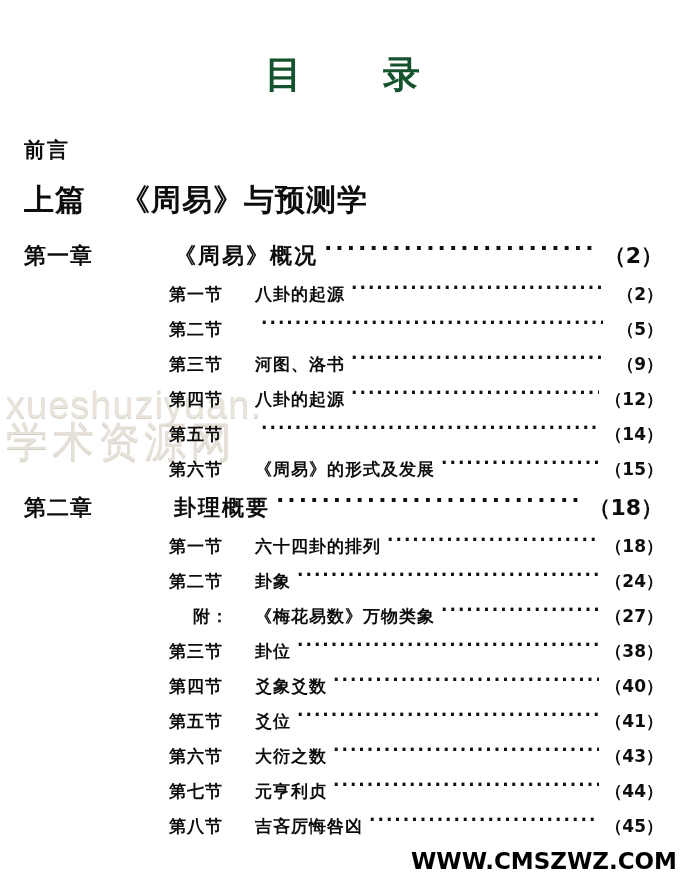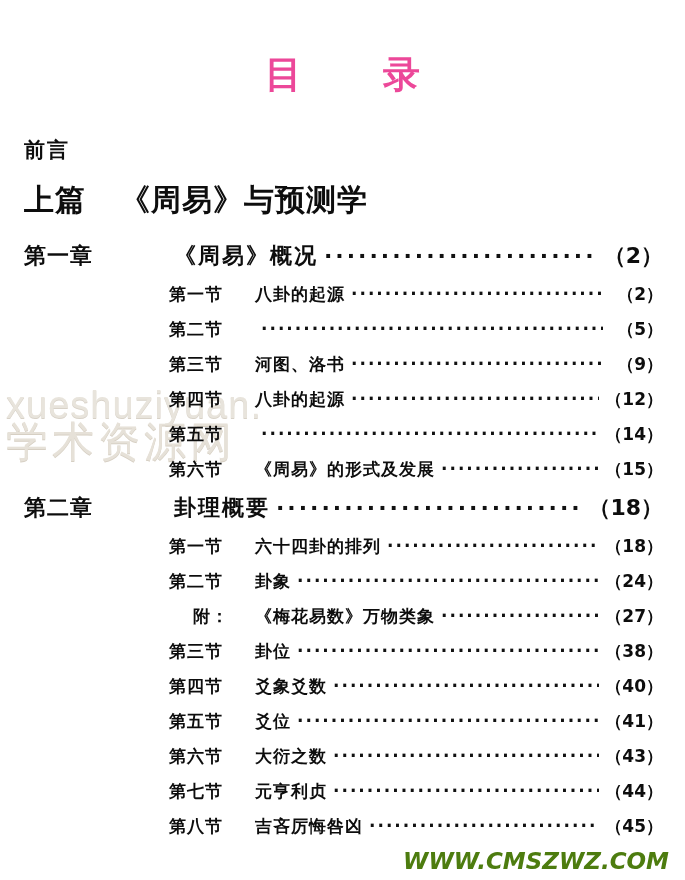--- a/index.html
+++ b/index.html
@@ -50,21 +50,21 @@
   }
 
   
   .doc-title {
     text-align: center;
     font-size: 37px;
     font-weight: bold;
     letter-spacing: 22px;
     padding-top: 50px;
     text-indent: 22px;
-    color: #ec4899;
+    color: #14532d;
   }
 
   
   .toc {
     position: relative;
     z-index: 10;
     margin-top: 36px;
     padding: 0 22px 0 24px;
   }
 
@@ -81,21 +81,21 @@
     letter-spacing: 1px;
     margin-bottom: 20px;
     white-space: nowrap;
   }
   .part-title .part-name {
     margin-right: 34px;
   }
 
   .row {
     display: flex;
-    align-items: flex-end;
+    align-items: flex-start;
     white-space: nowrap;
   }
 
   
   .chapter {
     font-size: 22px;
     font-weight: bold;
     margin: 10px 0 6px 0;
   }
   .chapter .label {
@@ -150,29 +150,28 @@
   .pageno {
     flex: 0 0 auto;
     text-align: right;
     min-width: 54px;
   }
   .chapter .pageno { min-width: 62px; }
 
   
   .site-url {
     position: absolute;
-    right: 16px;
+    right: 8px;
     bottom: 6px;
-    color: #4d7c0f;
+    color: #000000;
     font-family: "DejaVu Sans", "Liberation Sans", sans-serif;
     font-weight: bold;
     font-size: 23px;
     letter-spacing: 0px;
     z-index: 20;
-    font-style: italic;
   }
 </style>
 </head>
 <body>
 
 <div class="page">
 
   <div class="watermark">
     <div class="wm-latin">xueshuziyuan.</div>
     <div class="wm-cjk">学术资源网</div>

